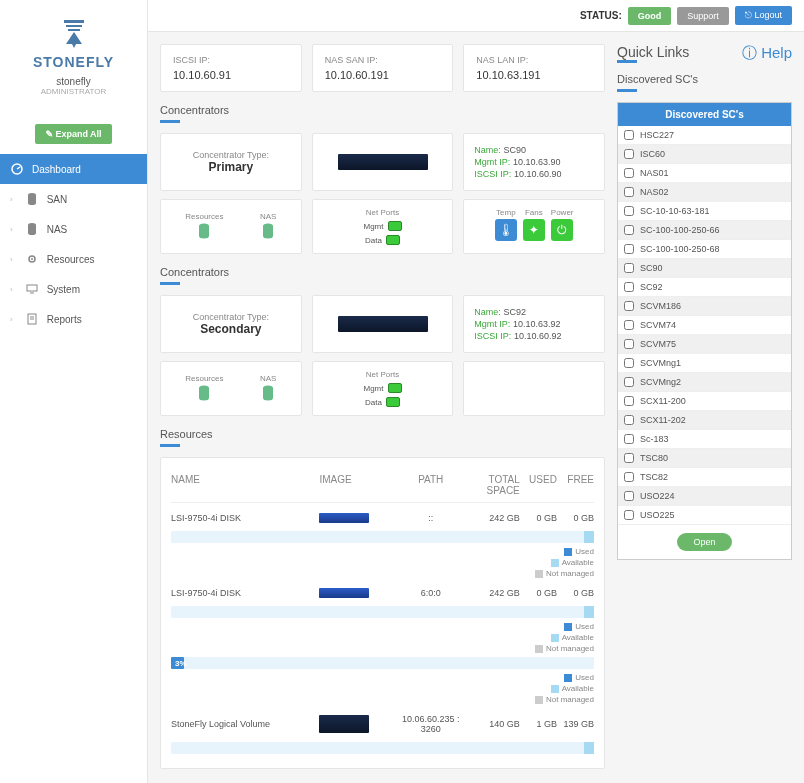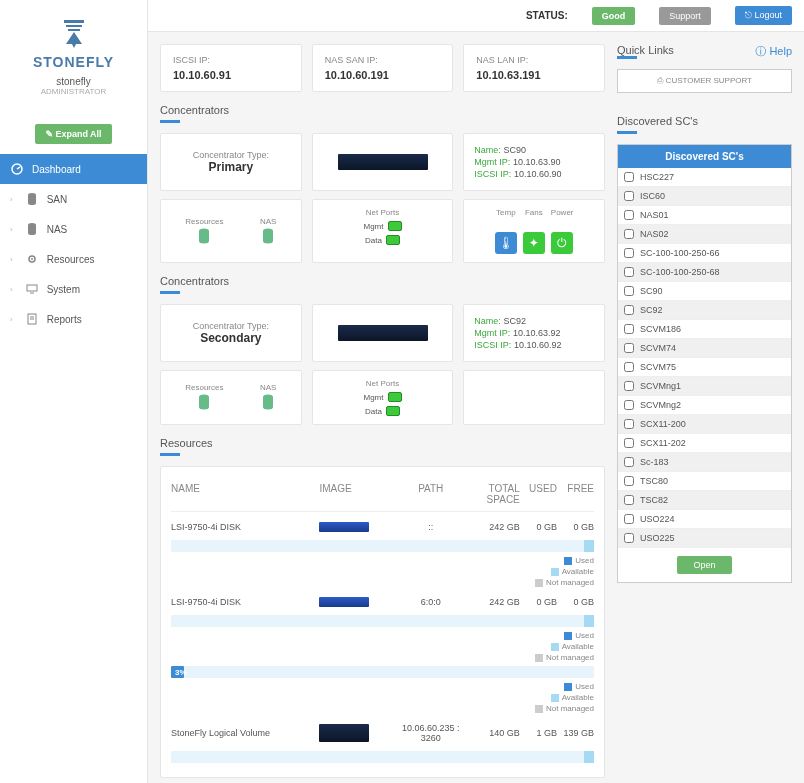--- a/index.html
+++ b/index.html
@@ -12,34 +12,34 @@
 .user-name { font-size: 10px; color: #555; margin-top: 6px; }
 .user-role { font-size: 8px; color: #aaa; }
 .expand-btn { display: block; margin: 18px auto 10px; background: #6bb86b; color: #fff; border: none; padding: 5px 10px; font-size: 9px; border-radius: 2px; cursor: pointer; font-weight: 600; }
 .nav { list-style: none; }
 .nav li { display: flex; align-items: center; padding: 8px 10px; font-size: 10px; color: #555; cursor: pointer; gap: 8px; }
 .nav li.active { background: #3d8bd4; color: #fff; }
 .nav .icon { width: 14px; height: 14px; display: inline-flex; align-items: center; justify-content: center; }
 .nav .chevron { margin-right: 4px; color: #bbb; font-size: 8px; }
 
 .main { flex: 1; display: flex; flex-direction: column; }
-.topbar { background: #fff; border-bottom: 1px solid #e5e5e5; padding: 6px 12px; display: flex; justify-content: flex-end; align-items: center; gap: 24px; font-size: 10px; }
+.topbar { background: #fff; border-bottom: 1px solid #e5e5e5; padding: 6px 12px; display: flex; justify-content: flex-end; align-items: center; gap: 6px; font-size: 10px; }
 .topbar .status-label { color: #333; font-weight: 600; }
 .btn-good { background: #6bb86b; color: #fff; border: none; padding: 4px 10px; border-radius: 2px; font-size: 9px; font-weight: 600; }
 .btn-support { background: #999; color: #fff; border: none; padding: 4px 10px; border-radius: 2px; font-size: 9px; }
 .btn-logout { background: #3d8bd4; color: #fff; border: none; padding: 4px 10px; border-radius: 2px; font-size: 9px; }
 
 .content { flex: 1; display: flex; padding: 12px; gap: 12px; }
 .center { flex: 1; }
 .aside { width: 175px; }
 
 .ip-row { display: flex; gap: 10px; margin-bottom: 12px; }
 .ip-card { flex: 1; background: #fff; border: 1px solid #e5e5e5; padding: 10px 12px; border-radius: 2px; }
 .ip-card .label { font-size: 9px; color: #888; margin-bottom: 4px; }
-.ip-card .value { font-size: 11px; color: #333; font-weight: 700; }
+.ip-card .value { font-size: 11px; color: #333; font-weight: 400; }
 
 .section-title { font-size: 11px; color: #555; margin: 8px 0 4px; }
 .section-underline { width: 20px; height: 3px; background: #3d8bd4; margin-bottom: 10px; }
 
 .conc-grid { display: flex; gap: 10px; margin-bottom: 8px; }
 .conc-card { flex: 1; background: #fff; border: 1px solid #e5e5e5; padding: 10px; border-radius: 2px; min-height: 56px; display: flex; flex-direction: column; align-items: center; justify-content: center; }
 .conc-type-label { font-size: 9px; color: #888; }
 .conc-type-value { font-size: 12px; font-weight: 600; color: #333; }
 .device-img { width: 90px; height: 16px; background: linear-gradient(180deg,#1a2a4a,#0c1628); border-radius: 1px; position: relative; }
 .device-img-sm { width: 50px; height: 10px; background: linear-gradient(180deg,#2b5cc7,#1a3a8a); border-radius: 1px; }
@@ -51,21 +51,21 @@
 
 .sub-row { display: flex; gap: 10px; margin-bottom: 12px; }
 .sub-card { flex: 1; background: #fff; border: 1px solid #e5e5e5; padding: 8px; border-radius: 2px; display: flex; flex-direction: column; align-items: center; gap: 4px; min-height: 50px; }
 .sub-card-split { flex-direction: row; justify-content: space-around; }
 .sub-item { text-align: center; font-size: 8px; color: #888; }
 .sub-item .db-icon { width: 14px; height: 16px; margin-top: 2px; }
 .netports .port-row { display: flex; align-items: center; gap: 4px; font-size: 8px; color: #555; justify-content: center; }
 .port-led { display: inline-block; width: 14px; height: 10px; background: #3aca3a; border-radius: 2px; border: 1px solid #2a8a2a; }
 .stat-icons { display: flex; gap: 6px; justify-content: center; }
 .stat-item { text-align: center; }
-.stat-item .lab { font-size: 8px; color: #888; margin-bottom: 15px; }
+.stat-item .lab { font-size: 8px; color: #888; margin-bottom: 2px; }
 .stat-box { width: 22px; height: 22px; border-radius: 3px; display: flex; align-items: center; justify-content: center; color: #fff; font-size: 12px; }
 .stat-box.blue { background: #3d8bd4; }
 .stat-box.green { background: #3aca3a; }
 
 .resources-panel { background: #fff; border: 1px solid #e5e5e5; border-radius: 2px; padding: 10px; }
 .res-header { display: flex; font-size: 10px; color: #888; border-bottom: 1px solid #eee; padding: 6px 0; }
 .col-name { flex: 2; }
 .col-image { flex: 1; }
 .col-path { flex: 1; text-align: center; }
 .col-total { flex: 0.7; text-align: right; }
@@ -76,30 +76,30 @@
 .progress-fill { height: 100%; background: #a6d9f2; border-radius: 1px; display: flex; align-items: center; padding-left: 4px; color: #4a7aa8; font-size: 8px; font-weight:600; }
 .progress-fill.label-bg { background: #3d8bd4; color: #fff; }
 .progress-end { position: absolute; right: 0; top: 0; width: 10px; height: 100%; background: #a6d9f2; }
 .legend { display: flex; flex-direction: column; align-items: flex-end; gap: 2px; font-size: 8px; color: #888; margin-top: 4px; }
 .legend-item { display: flex; align-items: center; gap: 3px; }
 .legend-sw { width: 8px; height: 8px; }
 .sw-used { background: #3d8bd4; }
 .sw-avail { background: #a6d9f2; }
 .sw-nm { background: #ccc; }
 
-.quick-links-title { font-size: 11px; color: #555; margin-bottom: 19px; }
-.help-link { float: right; color: #3d8bd4; font-size: 11px; }
+.quick-links-title { font-size: 14px; color: #555; margin-bottom: 19px; }
+.help-link { float: right; color: #3d8bd4; font-size: 15px; }
 .support-btn { width: 100%; background: #fff; border: 1px solid #ccc; padding: 6px; font-size: 8px; color: #888; margin-bottom: 14px; cursor: pointer; }
 .discovered-panel { border: 1px solid #ccc; background: #fff; }
 .discovered-header { background: #3d8bd4; color: #fff; text-align: center; padding: 6px; font-size: 10px; font-weight: 600; }
 .sc-list { list-style: none; }
 .sc-list li { display: flex; align-items: center; gap: 6px; padding: 4px 6px; font-size: 9px; color: #555; border-bottom: 1px solid #eee; }
 .sc-list li:nth-child(even) { background: #f0f0f0; }
 .sc-list input { width: 10px; height: 10px; }
-.open-btn { display: block; margin: 8px auto; background: #6bb86b; color: #fff; border: none; padding: 4px 16px; font-size: 9px; border-radius: 2px; }
+.open-btn { display: block; margin: 8px auto; background: #6bb86b; color: #fff; border: none; padding: 4px 16px; font-size: 9px; border-radius: 9px; }
 </style>
 </head>
 <body>
 
 <div class="app">
   <div class="sidebar">
     <div class="logo-area">
       <svg class="logo-svg" width="36" height="28" viewBox="0 0 36 28">
         <rect x="8" y="0" width="20" height="3" fill="#4a7aa8"></rect>
         <rect x="10" y="5" width="16" height="2" fill="#4a7aa8"></rect>
@@ -386,21 +386,20 @@
             </div>
         </div>
       </div>
 
       <div class="aside">
         <div>
           <span class="quick-links-title">Quick Links</span>
           <a class="help-link">ⓘ <span>Help</span></a>
         </div>
         <div class="section-underline"></div>
-        <button class="support-btn">⎙ CUSTOMER SUPPORT</button>
 
         <div class="section-title">Discovered SC's</div>
         <div class="section-underline"></div>
         <div class="discovered-panel">
           <div class="discovered-header">Discovered SC's</div>
           <ul class="sc-list" id="sc-list">
               <li>
                 <input type="checkbox" style="">
                 <span>HSC227</span>
               </li>
@@ -411,20 +410,24 @@
               <li>
                 <input type="checkbox" style="">
                 <span>NAS01</span>
               </li>
               <li>
                 <input type="checkbox" style="">
                 <span>NAS02</span>
               </li>
               <li>
                 <input type="checkbox" style="">
+                <span>SC-10-10-63-181</span>
+              </li>
+              <li>
+                <input type="checkbox" style="">
                 <span>SC-100-100-250-66</span>
               </li>
               <li>
                 <input type="checkbox" style="">
                 <span>SC-100-100-250-68</span>
               </li>
               <li>
                 <input type="checkbox" style="">
                 <span>SC90</span>
               </li>

